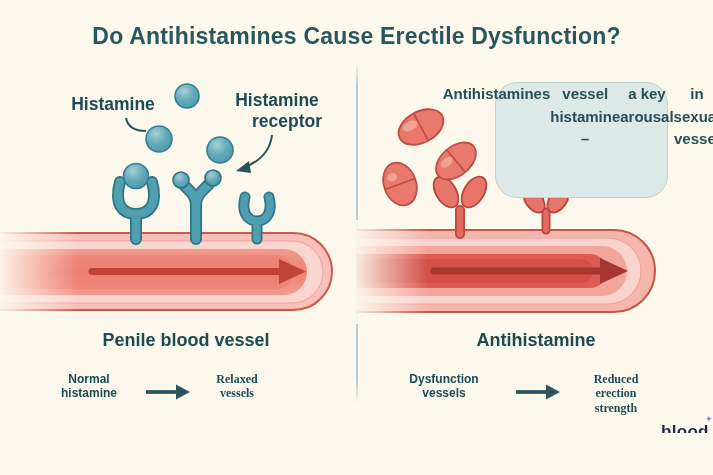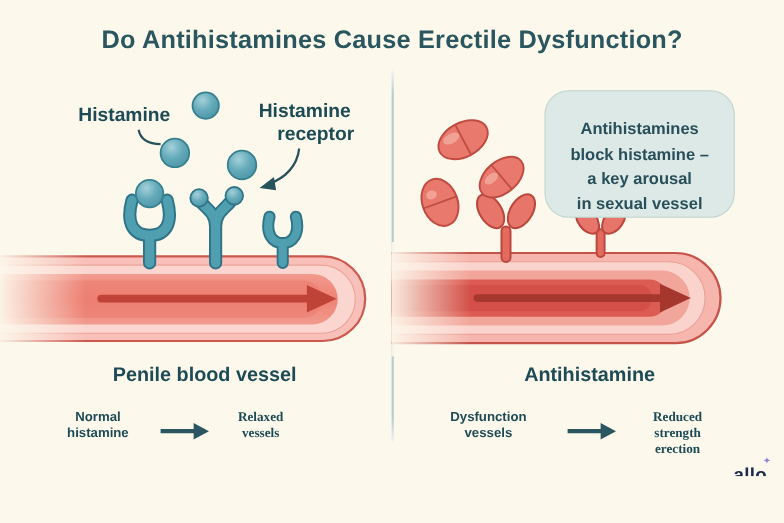--- a/index.html
+++ b/index.html
@@ -10,21 +10,21 @@
   .divider{position:absolute;left:356px;top:62px;width:2px;height:342px;
            background:linear-gradient(to bottom,rgba(185,206,214,0),#b4ccd4 7%,#b4ccd4 93%,rgba(185,206,214,0));}
   .panel-svg{position:absolute;top:62px;height:300px;}
   .svg-left{left:0;width:356px;}
   .svg-right{left:356px;width:357px;}
   svg text{font-family:"Liberation Sans",sans-serif;}
   .label-txt{fill:#1c4b55;font-size:17.5px;font-weight:700;}
   .caption-txt{fill:#1c4b55;font-size:18px;font-weight:700;}
   .callout{position:absolute;left:495px;top:82px;width:173px;height:116px;
            background:#dde9e6;border:1.5px solid #c0d4cf;border-radius:22px;
-           display:flex;flex-direction:column;justify-content:flex-end;text-align:center;
+           display:flex;flex-direction:row;justify-content:center;text-align:center;
            font-size:15px;font-weight:700;color:#274e59;line-height:1.5;box-sizing:border-box;}
   .summary{position:absolute;top:372px;display:flex;align-items:flex-start;
            font-size:12px;font-weight:700;color:#1c4b55;line-height:1.2;text-align:center;}
   .summary-left{left:36px;}
   .summary-right{left:380px;}
   .col-a{width:106px;}  .col-b{width:90px;margin-left:0px;font-family:Liberation Serif, serif;}
   .col-c{width:128px;}  .col-d{width:96px;margin-left:6px;font-family:Liberation Serif, serif;}
   .s-arrow{margin-top:11px;flex:0 0 auto;}
   .s-arrow-l{margin-left:2px;}
   .s-arrow-r{margin-left:6px;}
@@ -159,21 +159,21 @@
       <ellipse cx="-5" cy="-9" rx="5" ry="4" fill="#f3a89c" opacity="0.85"></ellipse>
     </g>
 
     <rect x="-40" y="158" width="112" height="104" fill="url(#fadeR)"></rect>
 
     <text x="180" y="284" text-anchor="middle" class="caption-txt">Antihistamine</text>
   </svg>
 
   <div class="callout">
     <div>Antihistamines</div>
-    <div>block histamine –</div>
+    <div>vessel histamine –</div>
     <div>a key arousal</div>
     <div>in sexual vessel</div>
   </div>
 
   <div class="summary summary-left">
     <div class="col-a">
       <div>Normal</div>
       <div>histamine</div>
     </div>
     <svg class="s-arrow s-arrow-l" width="48" height="18" viewBox="0 0 48 18">
@@ -190,23 +190,23 @@
     <div class="col-c">
       <div>Dysfunction</div>
       <div>vessels</div>
     </div>
     <svg class="s-arrow s-arrow-r" width="48" height="18" viewBox="0 0 48 18">
       <line x1="2" y1="9" x2="33" y2="9" stroke="#2b5560" stroke-width="3.8"></line>
       <polygon points="32,1.5 46,9 32,16.5" fill="#2b5560"></polygon>
     </svg>
     <div class="col-d">
       <div>Reduced</div>
+      <div>erection</div>
       <div>strength</div>
-      <div>erection</div>
     </div>
   </div>
 
   <div class="logo">
-    <span class="brand"><span>allo</span><span class="sparkle">✦</span></span>
+    <span class="brand"><span>blood</span><span class="sparkle">✦</span></span>
     <div class="tagline">HEALTH</div>
   </div>
 
 </div>
 
 </body></html>

